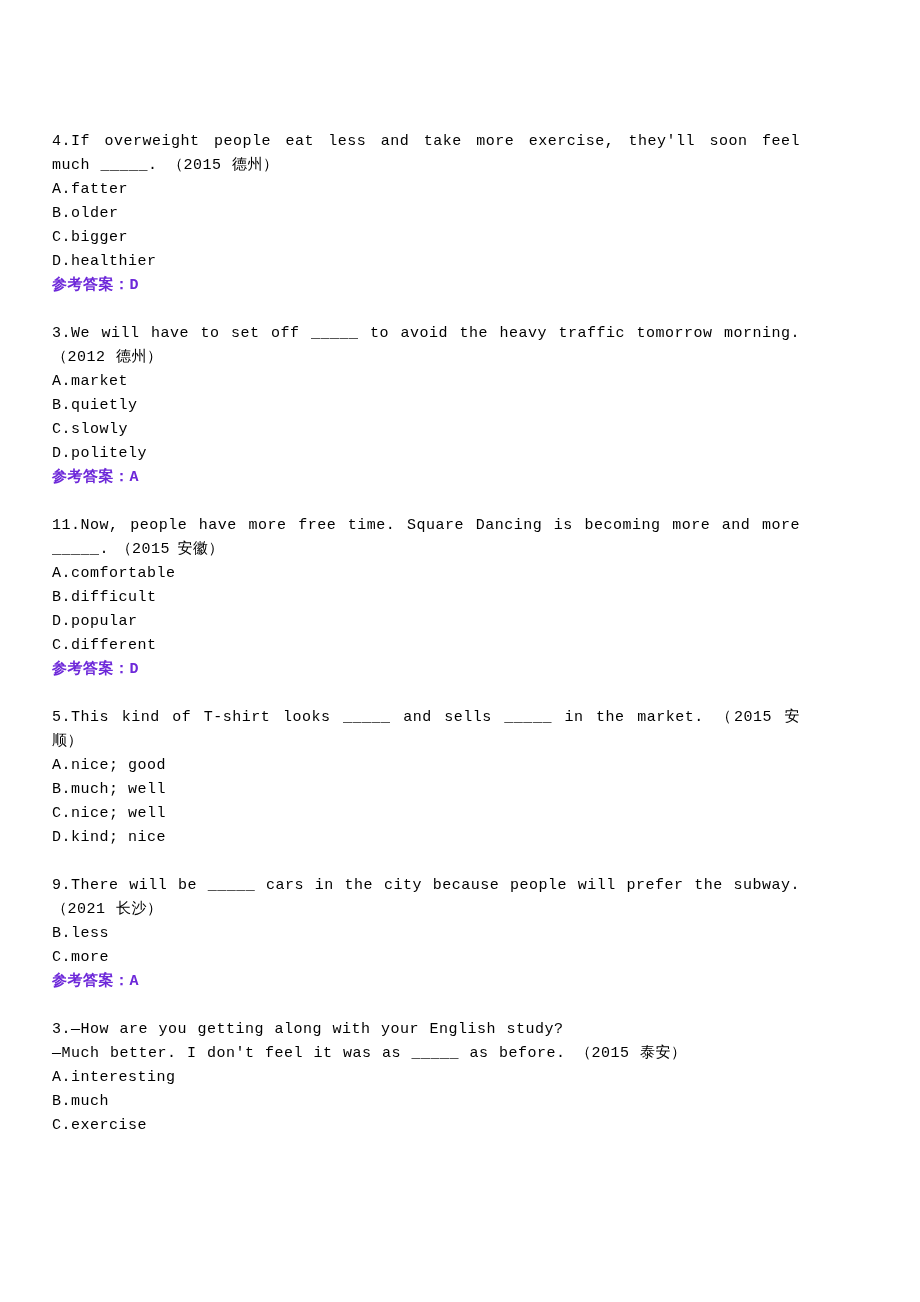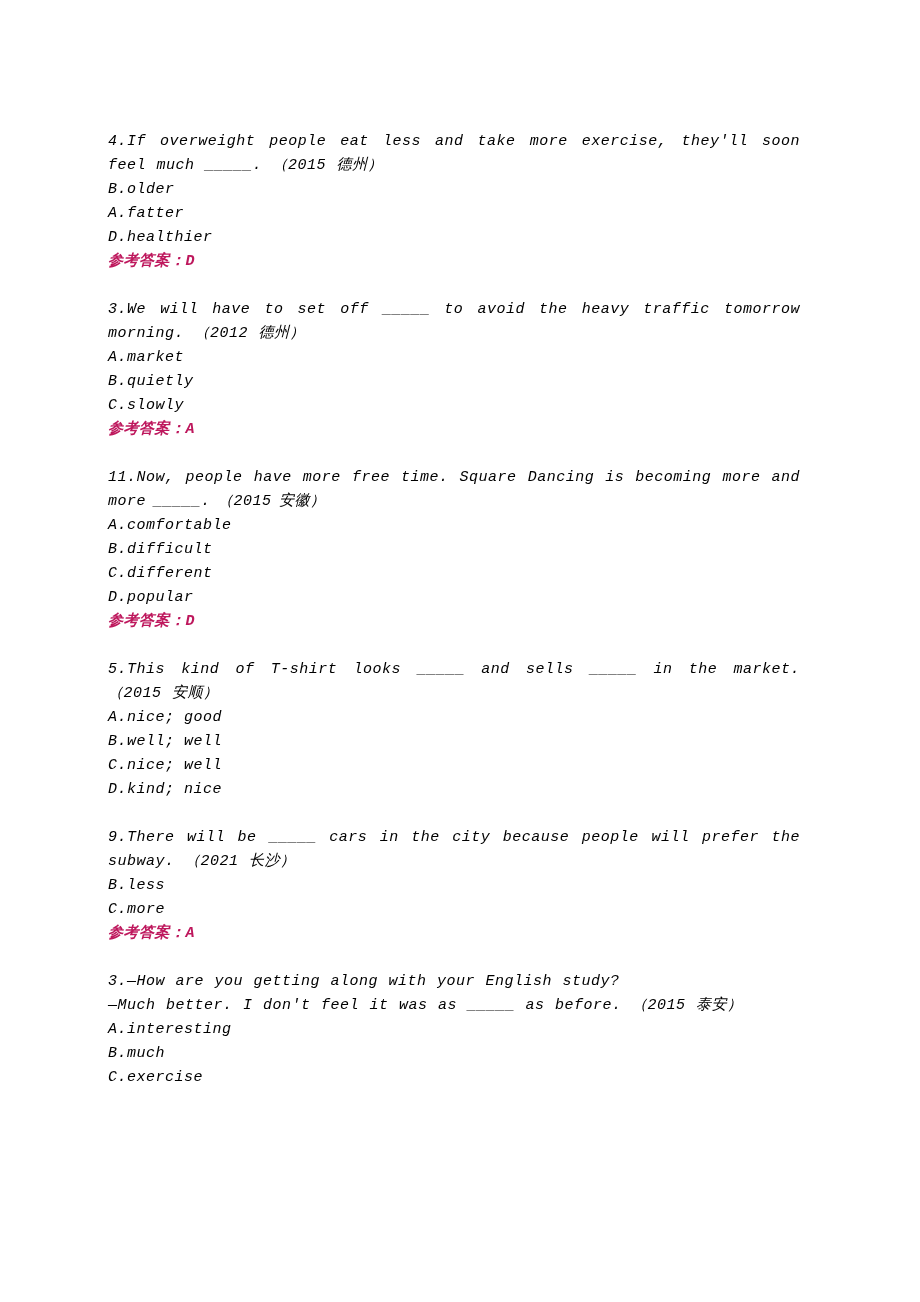--- a/index.html
+++ b/index.html
@@ -7,88 +7,89 @@
     padding: 0;
     background: #ffffff;
     font-family: "SimSun", "宋体", "Courier New", monospace;
     font-size: 15px;
     color: #000000;
     width: 920px;
     line-height: 1.6;
     letter-spacing: 0.5px;
   }
   .page {
-    padding: 130px 120px 70px 108px;
-    font-style: italic;
+    padding: 130px 120px 70px 52px;
   }
   .question-block {
     margin-bottom: 24px;
   }
   .question-text {
     text-align: justify;
     text-justify: inter-word;
     word-spacing: 1px;
   }
   .option-line {
     display: block;
   }
   .answer-line {
-    color: #be185d;
+    color: #6d28d9;
     font-weight: bold;
   }
 </style>
 </head>
 <body>
 
 <div class="page">
 
   <div class="question-block">
     <div class="question-text">
       <span>4</span><span>.</span><span>If overweight people eat less and take more exercise, they'll soon feel much _____.</span>
       <span>（2015 德州）</span>
     </div>
+    <div class="option-line">A.fatter</div>
     <div class="option-line">B.older</div>
-    <div class="option-line">A.fatter</div>
+    <div class="option-line">C.bigger</div>
     <div class="option-line">D.healthier</div>
     <div class="answer-line">
       <span>参考答案：</span><span>D</span>
     </div>
   </div>
 
   <div class="question-block">
     <div class="question-text">
       <span>3</span><span>.</span><span>We will have to set off _____ to avoid the heavy traffic tomorrow morning. （2012 德州）</span>
     </div>
     <div class="option-line">A.market</div>
     <div class="option-line">B.quietly</div>
     <div class="option-line">C.slowly</div>
+    <div class="option-line">D.politely</div>
     <div class="answer-line">
       <span>参考答案：</span><span>A</span>
     </div>
   </div>
 
   <div class="question-block">
     <div class="question-text">
       <span>11</span><span>.</span><span style="word-spacing:-2px">Now, people have more free time. Square Dancing is becoming more and more _____. （2015 安徽）</span>
     </div>
     <div class="option-line">A.comfortable</div>
     <div class="option-line">B.difficult</div>
+    <div class="option-line">D.popular</div>
     <div class="option-line">C.different</div>
-    <div class="option-line">D.popular</div>
     <div class="answer-line">
       <span>参考答案：</span><span>D</span>
     </div>
   </div>
 
   <div class="question-block">
     <div class="question-text">
       <span>5</span><span>.</span><span>This kind of T-shirt looks _____ and sells _____ in the market. （2015 安顺）</span>
     </div>
     <div class="option-line">A.nice; good</div>
-    <div class="option-line">B.well; well</div>
+    <div class="option-line">B.much; well</div>
     <div class="option-line">C.nice; well</div>
     <div class="option-line">D.kind; nice</div>
   </div>
 
   <div class="question-block">
     <div class="question-text">
       <span>9</span><span>.</span><span>There will be _____ cars in the city because people will prefer the subway. （2021 长沙）</span>
     </div>
     <div class="option-line">B.less</div>
     <div class="option-line">C.more</div>

